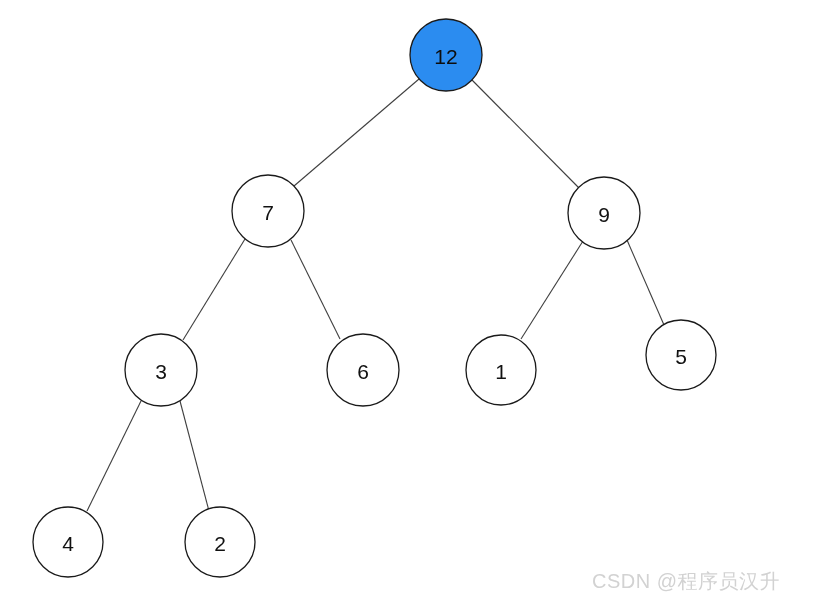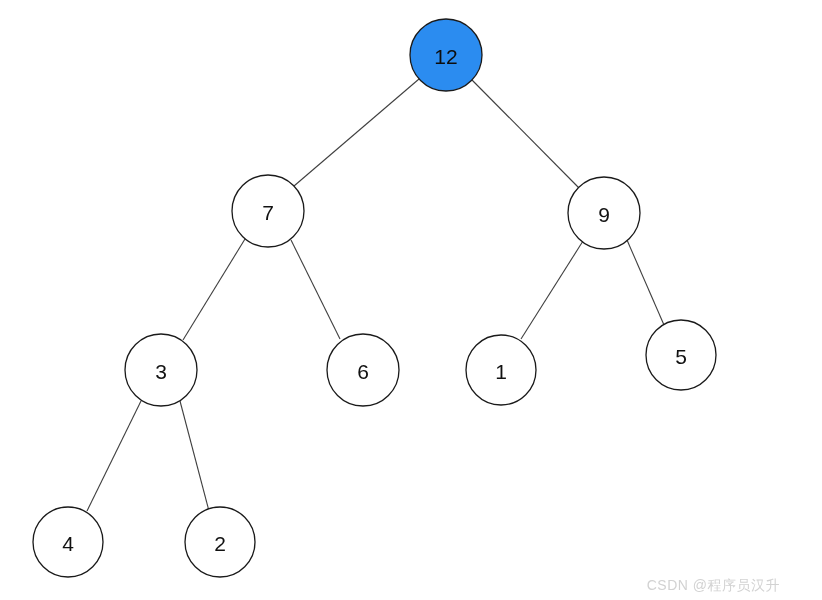--- a/index.html
+++ b/index.html
@@ -43,21 +43,21 @@
     text-anchor: middle;
     dominant-baseline: central;
     pointer-events: none;
   }
   .node-label.accent-text { fill: #0d0d0d; }
   #watermark {
     position: absolute;
     right: 6px;
     bottom: 5px;
     font-family: "Liberation Sans", sans-serif;
-    font-size: 14px;
+    font-size: 20px;
     color: #d2d2d2;
     letter-spacing: 0.5px;
     white-space: nowrap;
     user-select: none;
     margin-left: 24px;
   }
 </style>
 </head>
 <body>
 

